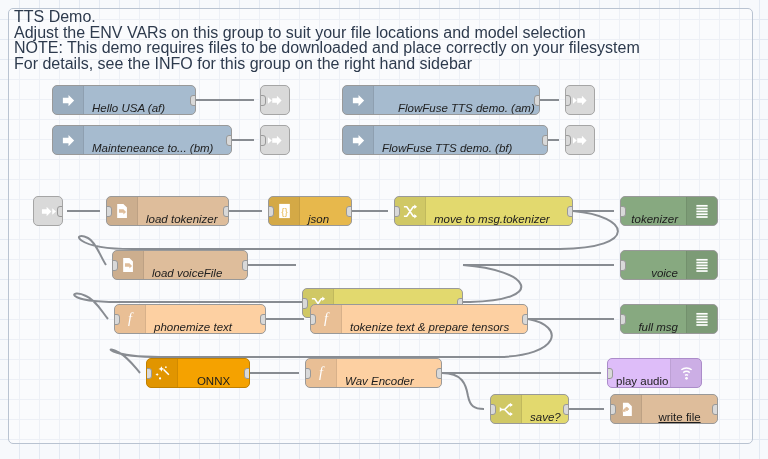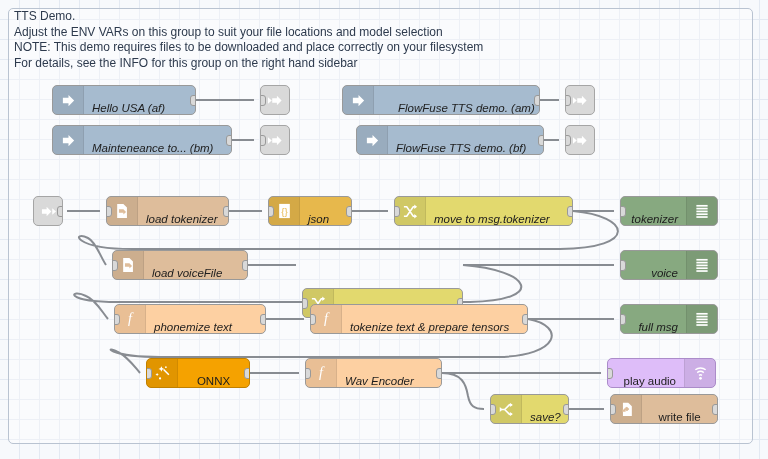--- a/index.html
+++ b/index.html
@@ -25,21 +25,21 @@
     position:absolute;
     border:1px solid #b9c3d1;
     border-radius:5px;
     background:rgba(255,255,255,0.35);
     box-sizing:border-box;
   }
   .group-text{
     position:absolute;
     left:14px; top:9px;
     color:#2d3a4d;
-    font-size:12px;
+    font-size:16px;
     line-height:15.5px;
     white-space:pre;
   }
   
   #wires{position:absolute;left:0;top:0;width:768px;height:459px;pointer-events:none;}
   .wire{fill:none;stroke:#888c92;stroke-width:2;}
   
   .node{
     position:absolute;
     box-sizing:border-box;
@@ -193,21 +193,21 @@
     </div>
     <div class="icon-box">
       <svg class="gi" width="15" height="15" viewBox="0 0 16 16">
         <path fill="#fff" d="M2 5h6V2l6 6-6 6v-3H2z"></path>
       </svg>
     </div>
     <div class="label">FlowFuse TTS demo. (am)</div>
     <div class="port out"></div>
   </div>
 
-  <div class="node n-inject" style="left:356px;top:125px;width:188px;">
+  <div class="node n-inject" style="left:342px;top:125px;width:206px;">
     <div class="btn-left">
       
     </div>
     <div class="icon-box">
       <svg class="gi" width="15" height="15" viewBox="0 0 16 16">
         <path fill="#fff" d="M2 5h6V2l6 6-6 6v-3H2z"></path>
       </svg>
     </div>
     <div class="label">FlowFuse TTS demo. (bf)</div>
     <div class="port out"></div>
@@ -414,21 +414,21 @@
     <div class="icon-box">
       <svg class="gi" width="14" height="16" viewBox="0 0 14 18">
         <text x="7" y="14" font-size="16" font-style="italic" font-family="Liberation Serif, serif" fill="#fff" text-anchor="middle">f</text>
       </svg>
     </div>
     <div class="label">Wav Encoder</div>
     <div class="port in"></div>
     <div class="port out"></div>
   </div>
 
-  <div class="node n-audio" style="left:607px;top:358px;width:109px;border-color:#ab8cc9;">
+  <div class="node n-audio" style="left:607px;top:358px;width:95px;border-color:#ab8cc9;">
     <div class="label noital right">play audio</div>
     <div class="icon-box right">
       <svg class="gi" width="15" height="16" viewBox="0 0 16 18">
         <path fill="none" stroke="#fff" stroke-width="1.6" d="M2.2 5.4a9 9 0 0 1 11.6 0"></path>
         <path fill="none" stroke="#fff" stroke-width="1.6" d="M4.3 8.6a6 6 0 0 1 7.4 0"></path>
         <path fill="none" stroke="#fff" stroke-width="1.6" d="M6.3 11.6a3 3 0 0 1 3.4 0"></path>
         <circle fill="#fff" cx="8" cy="15" r="1.5"></circle>
       </svg>
     </div>
     <div class="btn-right audio">
@@ -444,21 +444,21 @@
         <path fill="#fff" d="M0.8 5.4L4 8l-3.2 2.6z"></path>
         <path fill="#fff" d="M11.6 0.8l3 2.3-3 2.3z"></path>
         <path fill="#fff" d="M11.6 10.6l3 2.3-3 2.3z"></path>
       </svg>
     </div>
     <div class="label">save?</div>
     <div class="port in"></div>
     <div class="port out"></div>
   </div>
 
-  <div class="node n-file" style="left:610px;top:394px;width:108px;">
+  <div class="node n-file" style="left:610px;top:394px;width:108px;text-decoration:underline;">
     <div class="icon-box">
       <svg class="gi" width="15" height="16" viewBox="0 0 16 18">
         <path fill="#fff" d="M4 2h6l4 4v11H4z"></path>
         <path fill="#debd9b" d="M6 12V9.5h4.5L9 8l2.5-1.5L14 9l-2.5 2.5L10 10v2z" transform="translate(-3,0)"></path>
         <path fill="#debd9b" d="M5.2 8.5h3.6v1.6H5.2z"></path>
         <path fill="#debd9b" d="M8.2 7.3l2.6 2-2.6 2z"></path>
       </svg>
     </div>
     <div class="label noital center">write file</div>
     <div class="port in"></div>

